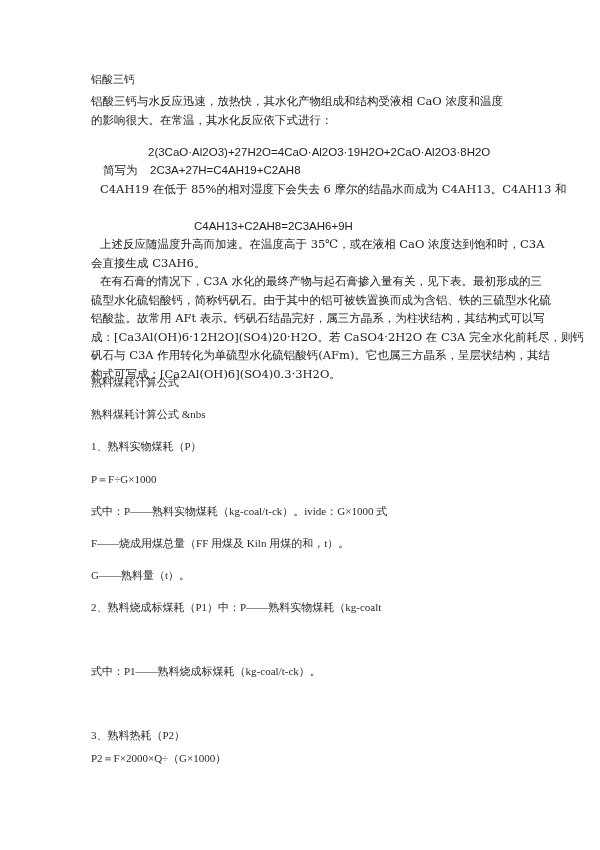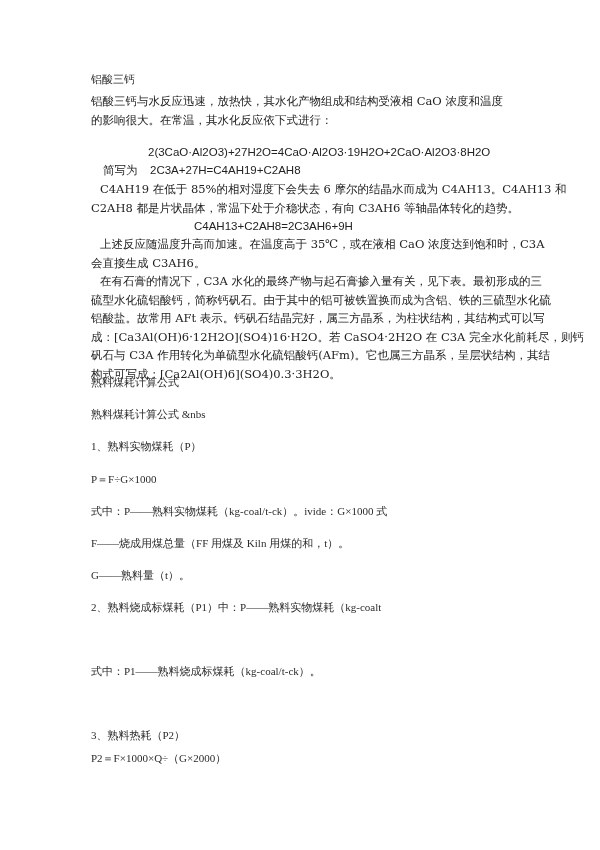--- a/index.html
+++ b/index.html
@@ -21,39 +21,38 @@
   <div class="line serif title">铝酸三钙</div>
 
   <div class="para serif" style="top:92px; line-height:19px;">铝酸三钙与水反应迅速，放热快，其水化产物组成和结构受液相 CaO 浓度和温度的影响很大。在常温，其水化反应依下式进行：</div>
 
   <div class="eq sans" style="left:148px; top:144px;">2(3CaO·Al2O3)+27H2O=4CaO·Al2O3·19H2O+2CaO·Al2O3·8H2O</div>
 
   <div class="eq serif" style="left:103px; top:162px;">简写为</div>
   <div class="eq sans" style="left:150px; top:162px;">2C3A+27H=C4AH19+C2AH8</div>
 
   <div class="eq serif" style="left:100px; top:181px;">C4AH19 在低于 85%的相对湿度下会失去 6 摩尔的结晶水而成为 C4AH13。C4AH13 和</div>
-  <div class="eq serif" style="left:91px; top:200px;">C2AH8 都是片状晶体，常温下处于介稳状态，有向 C3AH6 等轴晶体转化的趋势。</div>
 
   <div class="eq sans" style="left:194px; top:218px;">C4AH13+C2AH8=2C3AH6+9H</div>
 
   <div class="eq serif" style="left:100px; top:236px;">上述反应随温度升高而加速。在温度高于 35℃，或在液相 CaO 浓度达到饱和时，C3A</div>
   <div class="eq serif" style="left:91px; top:255px;">会直接生成 C3AH6。</div>
 
   <div class="eq serif" style="left:100px; top:273px;">在有石膏的情况下，C3A 水化的最终产物与起石膏掺入量有关，见下表。最初形成的三</div>
   <div class="eq serif" style="left:91px; top:310px;">铝酸盐。故常用 AFt 表示。钙矾石结晶完好，属三方晶系，为柱状结构，其结构式可以写</div>
   <div class="eq serif" style="left:91px; top:292px;">硫型水化硫铝酸钙，简称钙矾石。由于其中的铝可被铁置换而成为含铝、铁的三硫型水化硫</div>
-  <div class="eq serif" style="left:91px; top:329px;">成：[Ca3Al(OH)6·12H2O](SO4)16·H2O。若 CaSO4·2H2O 在 C3A 完全水化前耗尽，则钙</div>
+  <div class="eq serif" style="left:91px; top:329px;">成：[Ca3Al(OH)6·12H2O](SO4)20·H2O。若 CaSO4·2H2O 在 C3A 完全水化前耗尽，则钙</div>
   <div class="eq serif" style="left:91px; top:347px;">矾石与 C3A 作用转化为单硫型水化硫铝酸钙(AFm)。它也属三方晶系，呈层状结构，其结</div>
   <div class="eq serif" style="left:91px; top:366px;">构式可写成：[Ca2Al(OH)6](SO4)0.3·3H2O。</div>
 
   <div class="eq serif section" style="left:91px; top:374px;">熟料煤耗计算公式</div>
   <div class="eq serif section" style="left:91px; top:406px;">熟料煤耗计算公式  &amp;nbs</div>
   <div class="eq serif section" style="left:91px; top:438px;">1、熟料实物煤耗（P）</div>
   <div class="eq serif section" style="left:91px; top:471px;">P＝F÷G×1000</div>
   <div class="eq serif section" style="left:91px; top:503px;">式中：P——熟料实物煤耗（kg-coal/t-ck）。ivide：G×1000  式</div>
   <div class="eq serif section" style="left:91px; top:535px;">F——烧成用煤总量（FF 用煤及 Kiln 用煤的和，t）。</div>
   <div class="eq serif section" style="left:91px; top:567px;">G——熟料量（t）。</div>
   <div class="eq serif section" style="left:91px; top:599px;">2、熟料烧成标煤耗（P1）中：P——熟料实物煤耗（kg-coalt</div>
   <div class="eq serif section" style="left:91px; top:663px;">式中：P1——熟料烧成标煤耗（kg-coal/t-ck）。</div>
   <div class="eq serif section" style="left:91px; top:727px;">3、熟料热耗（P2）</div>
-  <div class="eq serif section" style="left:91px; top:750px;">P2＝F×1000×Q÷（G×2000）</div>
+  <div class="eq serif section" style="left:91px; top:750px;">P2＝F×2000×Q÷（G×1000）</div>
 
 </div>
 
 </body></html>

